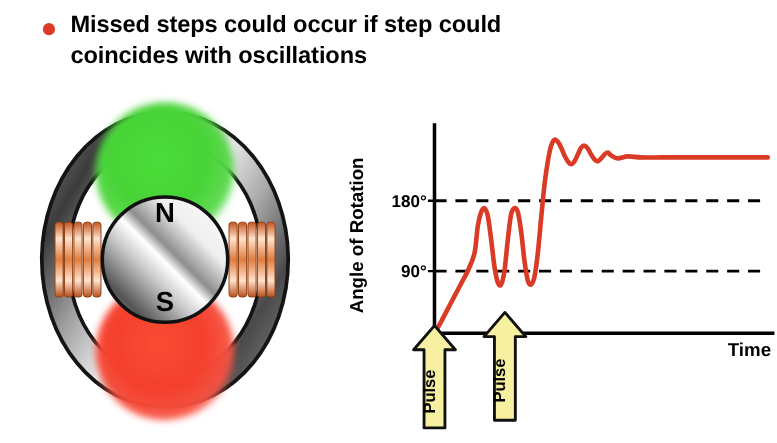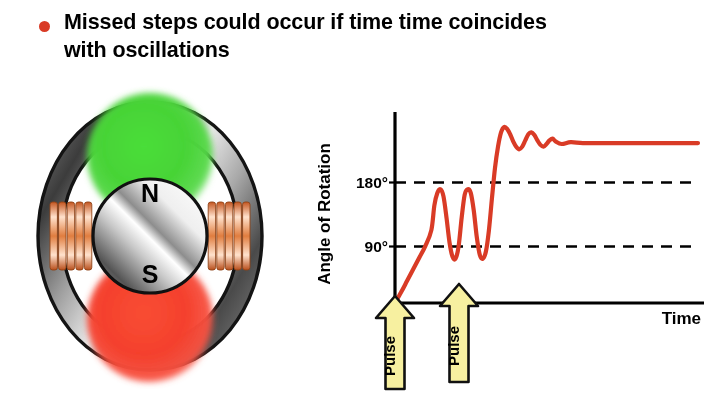--- a/index.html
+++ b/index.html
@@ -85,21 +85,21 @@
     font-size: 25px;
     font-weight: bold;
     fill: #000000;
   }
 </style>
 </head>
 <body>
 
 <div id="title-block">
   <div id="title-bullet"></div>
-  <h1 id="title-text">Missed steps could occur if time time coincides with oscillations</h1>
+  <h1 id="title-text">Missed steps could occur if step could coincides with oscillations</h1>
 </div>
 
 <div id="motor-figure">
   <svg width="300" height="305" viewBox="0 0 300 305" xmlns="http://www.w3.org/2000/svg">
     <defs>
 
       <linearGradient id="statorGrad" x1="0" y1="0.15" x2="1" y2="0.85">
         <stop offset="0%" stop-color="#6f6f6f"></stop>
         <stop offset="14%" stop-color="#3c3c3c"></stop>
         <stop offset="33%" stop-color="#9e9e9e"></stop>

